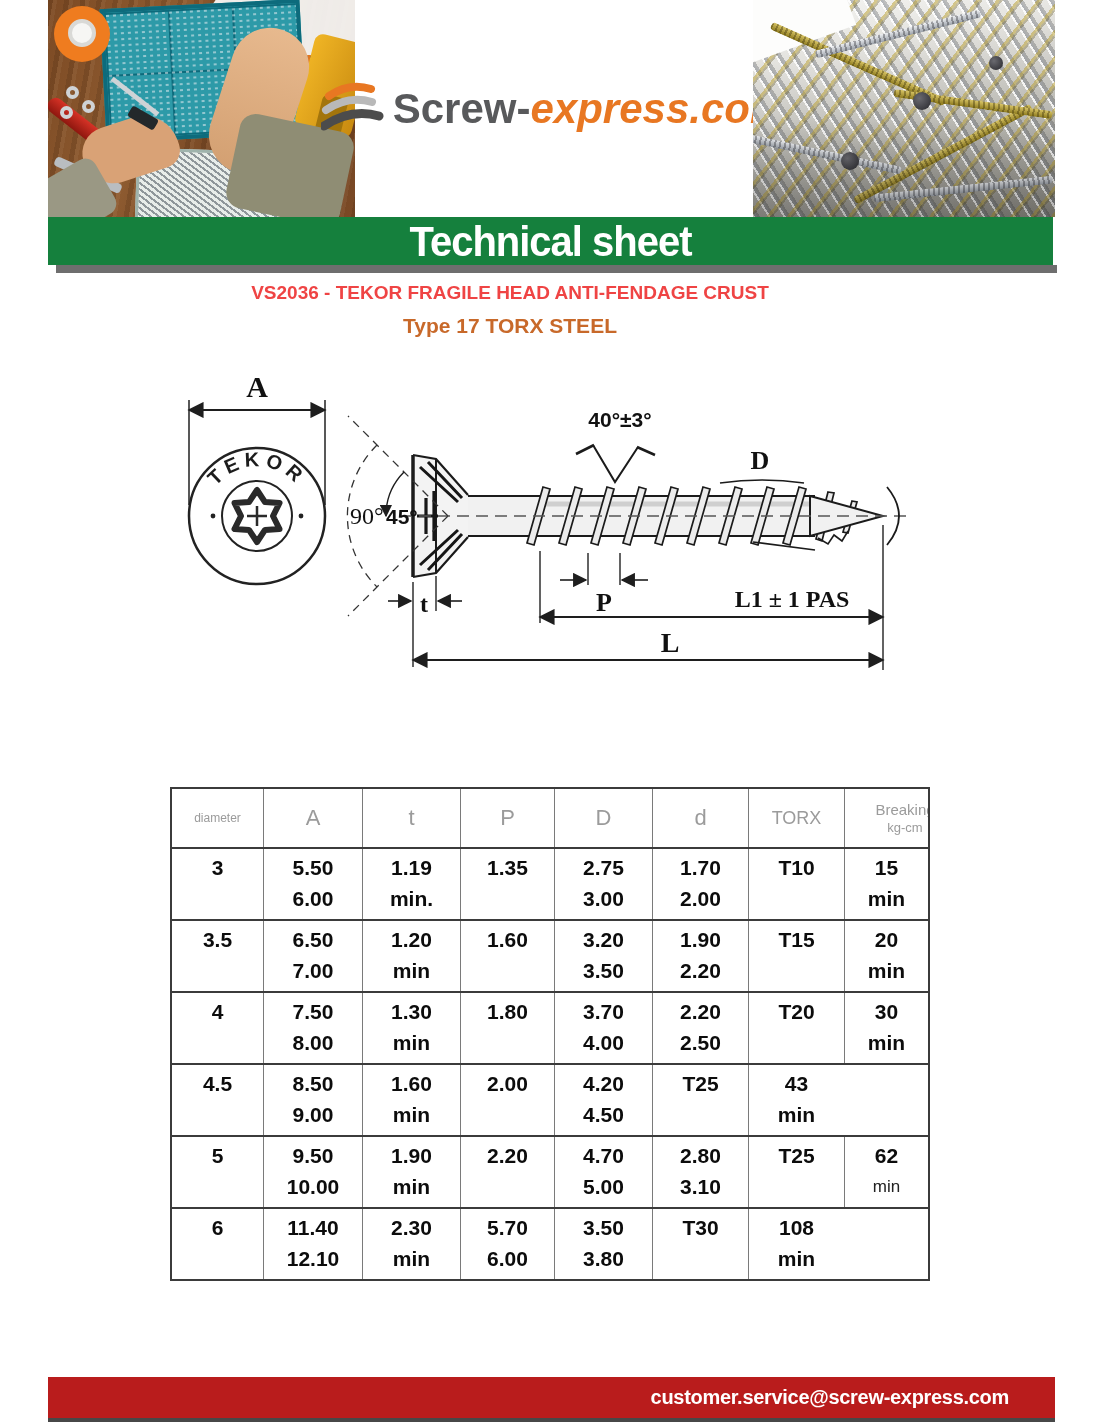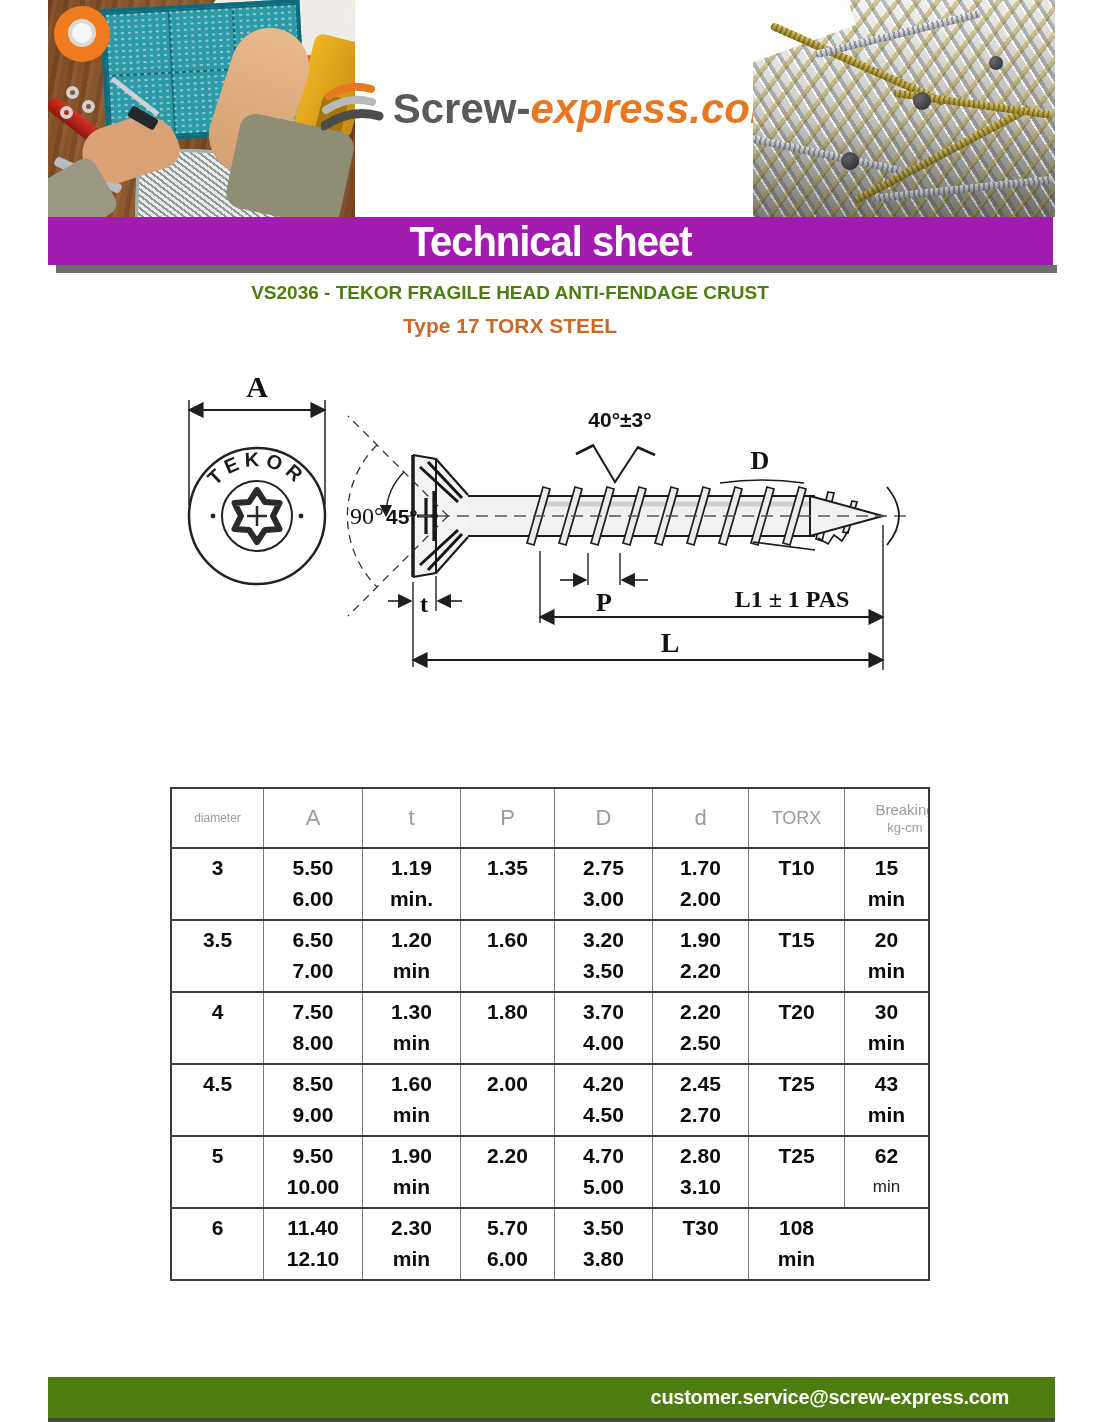--- a/index.html
+++ b/index.html
@@ -74,21 +74,21 @@
   .t-head .t-cell{display:flex;flex-direction:column;align-items:center;justify-content:center;gap:2px;color:#9b9b9b;}
   .h-small{font-size:12px;}
   .h-letter{font-size:22px;}
   .h-torx{font-size:18px;}
   .h-break{font-size:15px;padding-left:37px;}
   .h-sub{font-size:13px;}
   .t-body .t-cell{padding-top:3px;color:#0c0c0c;font-weight:700;font-size:21px;line-height:31px;}
   .l2.muted{font-weight:400;font-size:17px;color:#222;}
 
   
-  .footer{position:absolute;left:48px;top:1377px;width:1007px;height:45px;background:#4d7c0f;border-bottom:4px solid #474747;box-sizing:border-box;
+  .footer{position:absolute;left:48px;top:1377px;width:1007px;height:45px;background:#b91c1c;border-bottom:4px solid #474747;box-sizing:border-box;
           display:flex;align-items:center;justify-content:flex-end;padding-right:46px;}
   .footer-mail{color:#fff;font-weight:700;font-size:20px;letter-spacing:-0.3px;text-decoration:none;}
 </style>
 </head>
 <body>
 
 <div class="page">
 
   <div class="photo photo-left">
     <div class="abs wood"></div>
@@ -139,26 +139,26 @@
     <div class="abs screwbar s-brass" style="left:90px;top:150px;width:200px;transform:rotate(-28deg);"></div>
     <div class="abs screwbar s-silver" style="left:-10px;top:150px;width:160px;transform:rotate(12deg);"></div>
     <div class="abs screwbar s-brass" style="left:140px;top:100px;width:160px;transform:rotate(8deg);"></div>
     <div class="abs screwbar s-silver" style="left:120px;top:185px;width:180px;transform:rotate(-6deg);"></div>
     <div class="abs shead" style="left:160px;top:92px;"></div>
     <div class="abs shead" style="left:88px;top:152px;"></div>
     <div class="abs shead" style="left:236px;top:56px;width:14px;height:14px;"></div>
     <div class="abs pile-shade"></div>
   </div>
 
-  <div class="banner" style="background:#a21caf;">
+  <div class="banner" style="background:#15803d;">
     <div class="banner-title">Technical sheet</div>
   </div>
   <div class="banner-shadow" style="background:#6E6E6E;"></div>
 
-  <div class="title-line title-1" style="color:#4d7c0f;">VS2036 - TEKOR FRAGILE HEAD ANTI-FENDAGE CRUST</div>
+  <div class="title-line title-1" style="color:#ef4444;">VS2036 - TEKOR FRAGILE HEAD ANTI-FENDAGE CRUST</div>
   <div class="title-line title-2" style="color:#C8692A;">Type 17 TORX STEEL</div>
 
   <svg class="drawing" viewBox="0 0 760 360">
     <defs>
       <marker id="arr" viewBox="0 0 10 10" refX="9" refY="5" markerWidth="9" markerHeight="9" orient="auto-start-reverse">
         <path d="M0 0 L10 5 L0 10 z" fill="#1e1e1e"></path>
       </marker>
     </defs>
 
     <circle cx="87" cy="161" r="68" fill="#fff" stroke="#222" stroke-width="2.5"></circle>
@@ -371,24 +371,20 @@
             <div class="l2">min</div>
           </div>
           <div class="t-cell">
             <div class="l1">2.00</div>
           </div>
           <div class="t-cell">
             <div class="l1">4.20</div>
             <div class="l2">4.50</div>
           </div>
           <div class="t-cell">
-            <div class="l1">2.45</div>
-            <div class="l2">2.70</div>
-          </div>
-          <div class="t-cell">
             <div class="l1">T25</div>
           </div>
           <div class="t-cell">
             <div class="l1">43</div>
             <div class="l2">min</div>
           </div>
         </div>
         <div class="t-row">
           <div class="t-cell">
             <div class="l1">5</div>

